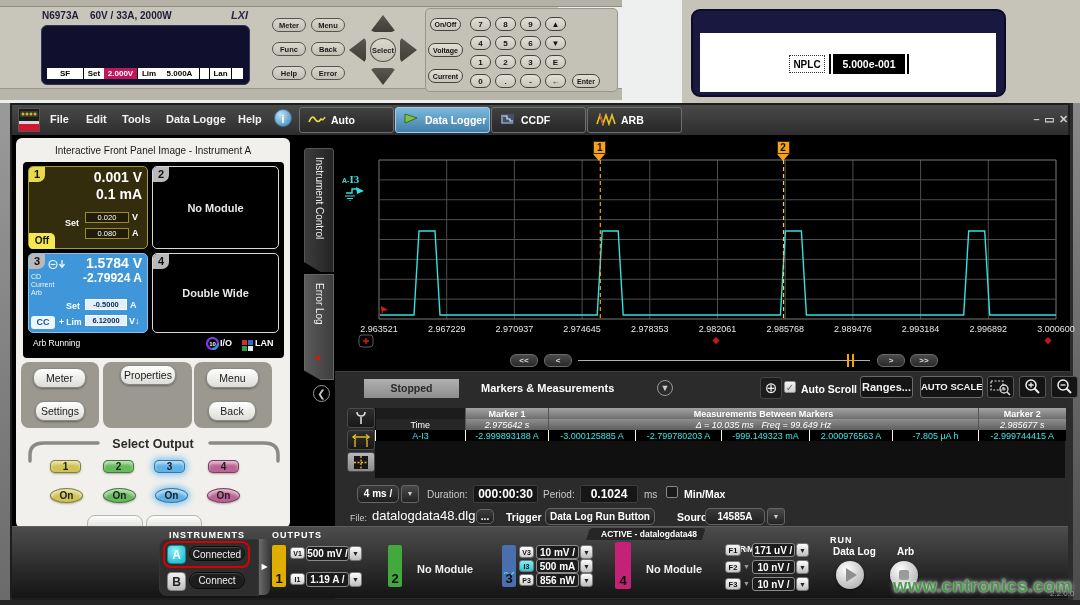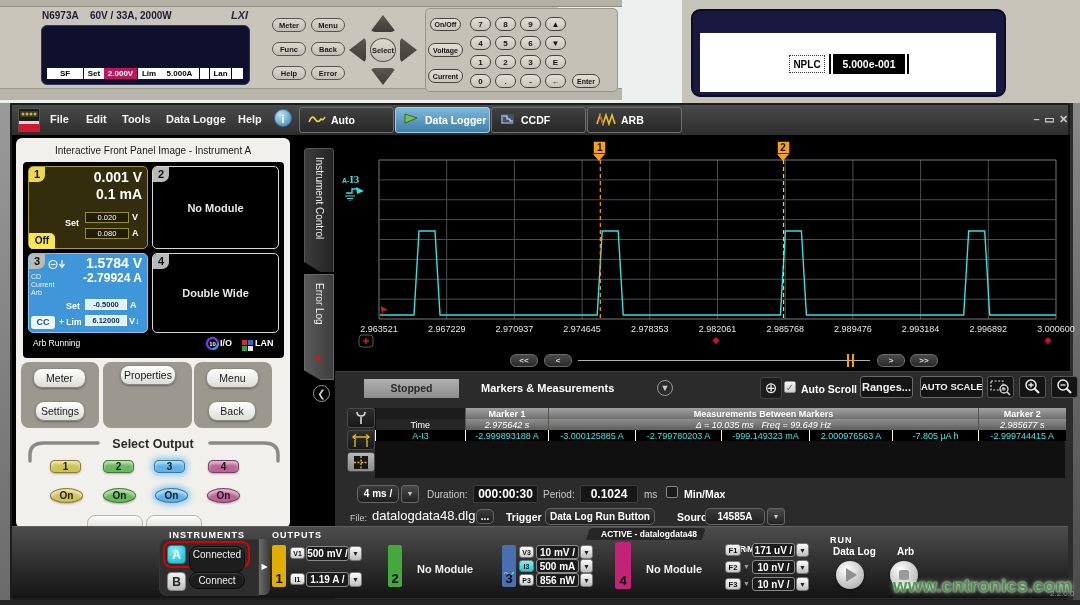--- a/index.html
+++ b/index.html
@@ -573,21 +573,21 @@
     <div class="dock-label abs" style="left:260px; top:3px;">OUTPUTS</div>
     <div id="active-tab" class="abs"></div>
     <div id="active-tab-text" class="abs">ACTIVE - datalogdata48</div>
     <div class="dock-label abs" style="left:713px; top:17px;text-align:right;">FORMULA</div>
     <div class="dock-label abs" style="left:818px; top:8px;">RUN</div>
 
     <div id="inst-group" class="abs"></div>
     <div id="inst-expander" class="abs">▶</div>
     <div id="red-sel" class="abs"></div>
     <div class="inst-badge badge-a abs" style="left:155px; top:18px;">A</div>
-    <div class="inst-btn abs" style="left:177px; top:19px; width:56px; height:27px; line-height:16px;">Connected</div>
+    <div class="inst-btn abs" style="left:177px; top:19px; width:56px; height:15px; line-height:16px;">Connected</div>
     <div class="inst-badge badge-b abs" style="left:155px; top:45px;">B</div>
     <div class="inst-btn abs" style="left:177px; top:45px; width:56px; height:17px; line-height:16px;">Connect</div>
 
     <div class="outbar abs" style="left:260px; top:18px; height:42px; background:#e0ae00;">
         <span class="outnum">1</span>
       </div>
     <div class="io-badge abs" style="left:278px; top:20px;">V1</div>
     <div class="fld abs" style="left:294px; top:19px; width:43px; height:15px;">500 mV /</div>
     <div class="fld-arr abs" style="left:337px; top:19px; width:13px; height:15px; line-height:14px;">▼</div>
     <div class="io-badge abs" style="left:278px; top:46px;">I1</div>

